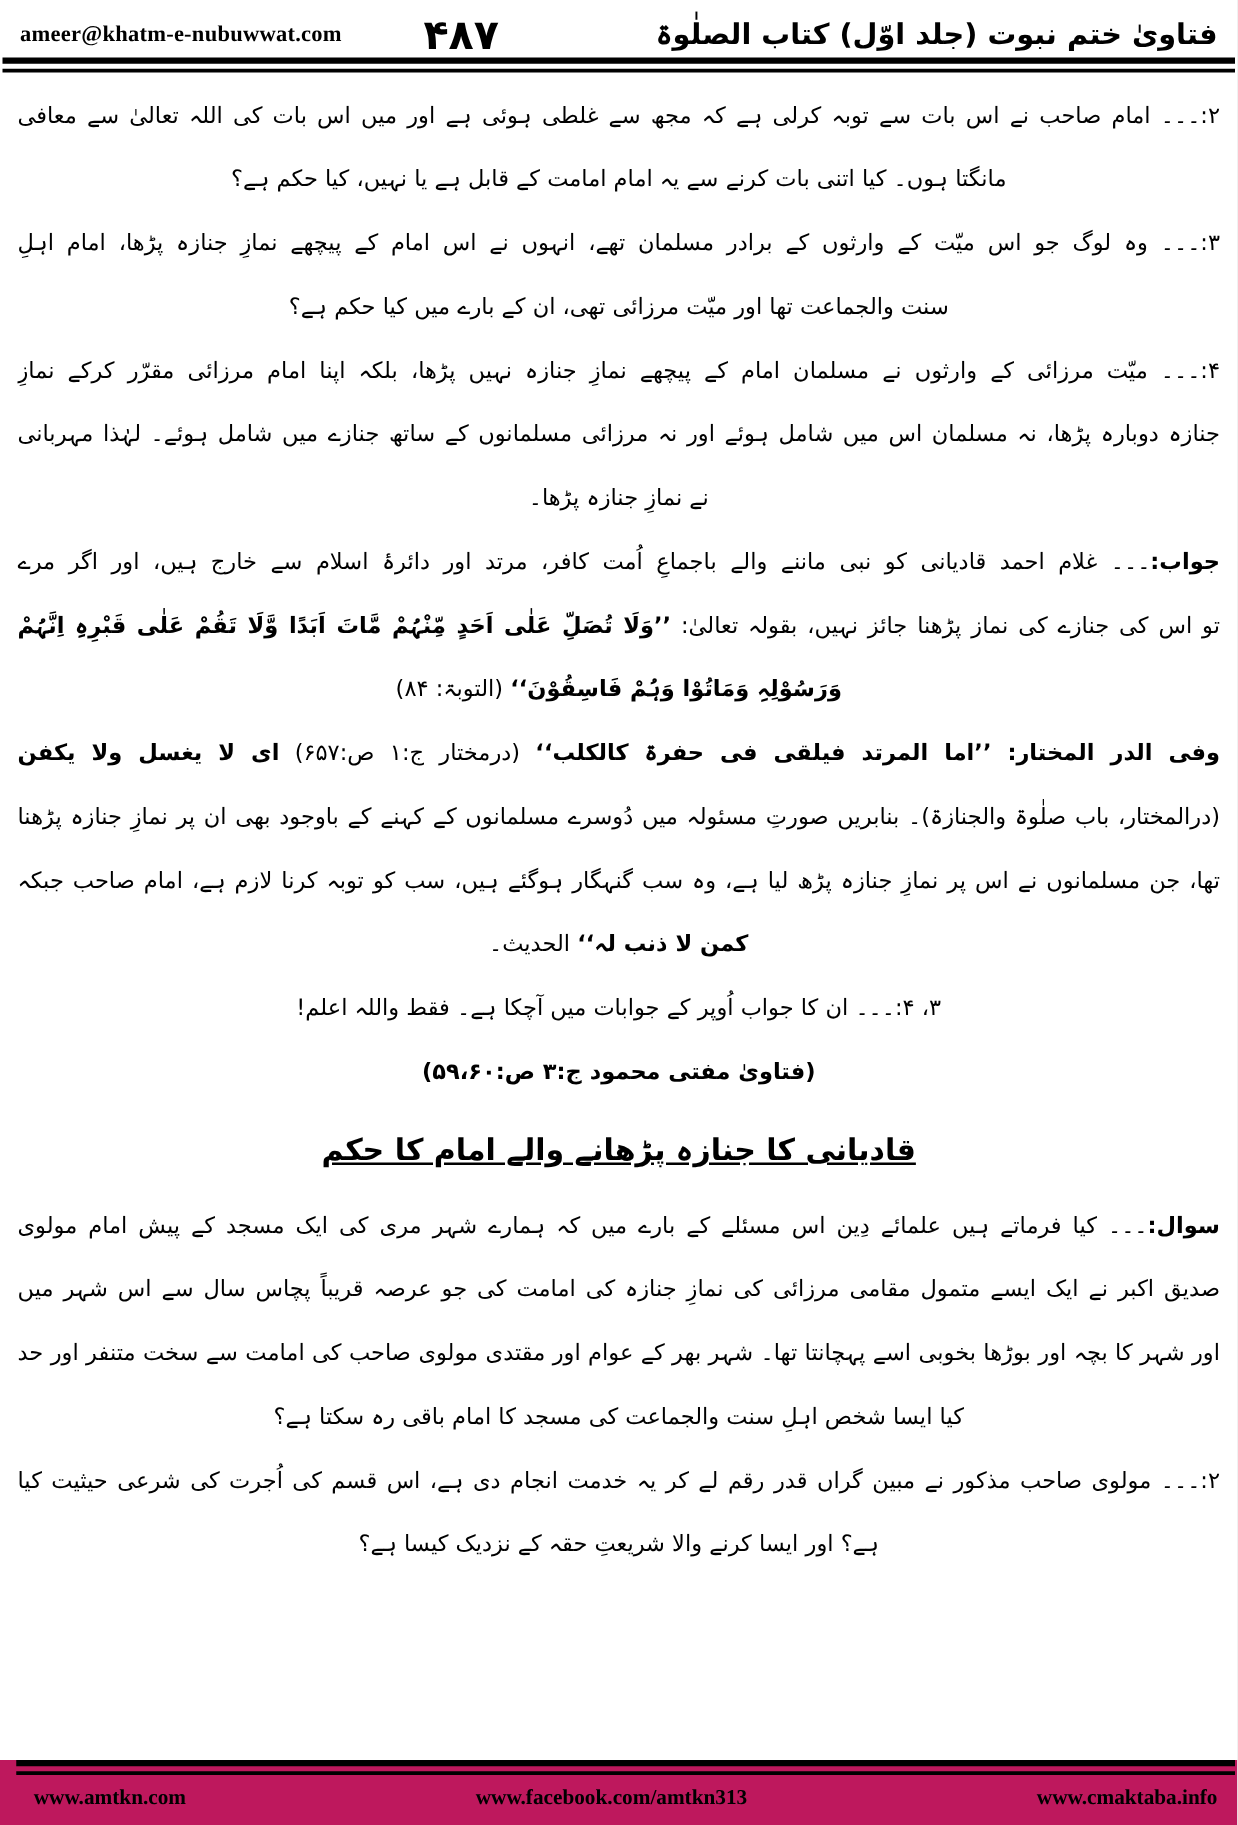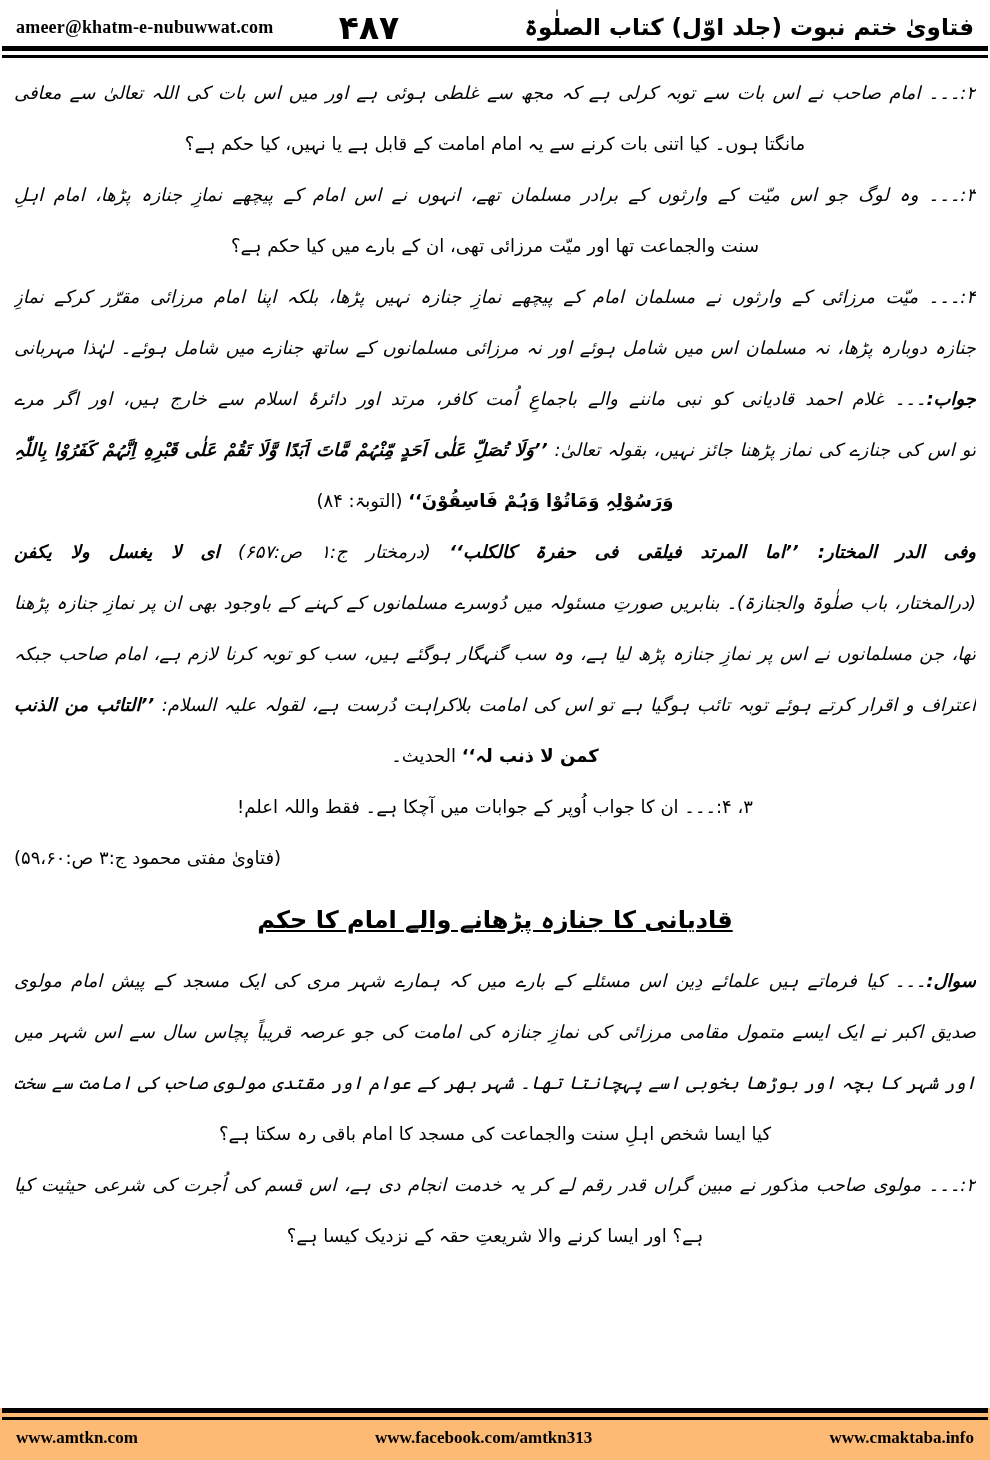--- a/index.html
+++ b/index.html
@@ -40,35 +40,36 @@
   .body-text{
     direction:rtl;
     padding:9px 14px 0 14px;
     font-size:18px;
   }
   .line{
     height:51px;line-height:51px;
     overflow:hidden;
     white-space:normal;
   }
-  .line.j{text-align:justify;text-align-last:justify;font-style:italic;}
+  .line.j{text-align:justify;text-align-last:justify;}
   .line.c{text-align:center;}
-  .line.l{text-align:left;}
+  .line.l{text-align:center;font-weight:bold;}
   .line .b{font-weight:bold;}
   .sec-heading{
     direction:rtl;
     margin:6px 0 4px 0;
     height:62px;line-height:62px;
     text-align:center;
     font-size:24px;font-weight:bold;text-decoration:underline;
   }
   
   .ftr{
     position:absolute;left:0;right:0;bottom:0;
-    background:#fdba74;
+    background:#be185d;
+    padding-left:11px;
   }
   .ftr-links{
     display:flex;justify-content:space-between;align-items:center;
     padding:8px 16px 12px 16px;
     font-family:"Liberation Serif", serif;
     font-weight:bold;font-size:17px;
   }
 </style>
 </head>
 <body>
@@ -84,27 +85,27 @@
   <div class="rule"></div>
 
   <div class="body-text">
     <div id="sec1">
         <div class="line j"><span>۲:۔۔۔ امام صاحب نے اس بات سے توبہ کرلی ہے کہ مجھ سے غلطی ہوئی ہے اور میں اس بات کی اللہ تعالیٰ سے معافی</span></div>
         <div class="line c"><span>مانگتا ہوں۔ کیا اتنی بات کرنے سے یہ امام امامت کے قابل ہے یا نہیں، کیا حکم ہے؟</span></div>
         <div class="line j"><span>۳:۔۔۔ وہ لوگ جو اس میّت کے وارثوں کے برادر مسلمان تھے، انہوں نے اس امام کے پیچھے نمازِ جنازہ پڑھا، امام اہلِ</span></div>
         <div class="line c"><span>سنت والجماعت تھا اور میّت مرزائی تھی، ان کے بارے میں کیا حکم ہے؟</span></div>
         <div class="line j"><span>۴:۔۔۔ میّت مرزائی کے وارثوں نے مسلمان امام کے پیچھے نمازِ جنازہ نہیں پڑھا، بلکہ اپنا امام مرزائی مقرّر کرکے نمازِ</span></div>
         <div class="line j"><span>جنازہ دوبارہ پڑھا، نہ مسلمان اس میں شامل ہوئے اور نہ مرزائی مسلمانوں کے ساتھ جنازے میں شامل ہوئے۔ لہٰذا مہربانی</span></div>
+        <div class="line c"><span>نے نمازِ جنازہ پڑھا۔</span></div>
         <div class="line j"><span class="b">جواب:</span><span>۔۔۔ غلام احمد قادیانی کو نبی ماننے والے باجماعِ اُمت کافر، مرتد اور دائرۂ اسلام سے خارج ہیں، اور اگر مرے</span></div>
         <div class="line j"><span>تو اس کی جنازے کی نماز پڑھنا جائز نہیں، بقولہ تعالیٰ: </span><span class="b">’’وَلَا تُصَلِّ عَلٰی اَحَدٍ مِّنْہُمْ مَّاتَ اَبَدًا وَّلَا تَقُمْ عَلٰی قَبْرِہِ اِنَّہُمْ کَفَرُوْا بِاللّٰہِ</span></div>
         <div class="line c"><span class="b">وَرَسُوْلِہِ وَمَاتُوْا وَہُمْ فَاسِقُوْنَ‘‘</span><span> (التوبۃ: ۸۴)</span></div>
         <div class="line j"><span class="b">وفی الدر المختار: ’’اما المرتد فیلقی فی حفرۃ کالکلب‘‘</span><span> (درمختار ج:۱ ص:۶۵۷) </span><span class="b">ای لا یغسل ولا یکفن</span></div>
         <div class="line j"><span>(درالمختار، باب صلٰوۃ والجنازۃ)۔ بنابریں صورتِ مسئولہ میں دُوسرے مسلمانوں کے کہنے کے باوجود بھی ان پر نمازِ جنازہ پڑھنا جائز نہ</span></div>
         <div class="line j"><span>تھا، جن مسلمانوں نے اس پر نمازِ جنازہ پڑھ لیا ہے، وہ سب گنہگار ہوگئے ہیں، سب کو توبہ کرنا لازم ہے، امام صاحب جبکہ اپنی غلطی کا</span></div>
-        <div class="line j"><span>اعتراف و اقرار کرتے ہوئے توبہ تائب ہوگیا ہے تو اس کی امامت بلاکراہت دُرست ہے، لقولہ علیہ السلام: </span><span class="b">’’التائب من الذنب</span></div>
         <div class="line c"><span class="b">کمن لا ذنب لہ‘‘</span><span> الحدیث۔</span></div>
         <div class="line c"><span>۳، ۴:۔۔۔ ان کا جواب اُوپر کے جوابات میں آچکا ہے۔ فقط واللہ اعلم!</span></div>
         <div class="line l"><span>(فتاویٰ مفتی محمود ج:۳ ص:۵۹،۶۰)</span></div>
       </div>
     <div class="sec-heading">قادیانی کا جنازہ پڑھانے والے امام کا حکم</div>
     <div id="sec2">
         <div class="line j"><span class="b">سوال:</span><span>۔۔۔ کیا فرماتے ہیں علمائے دِین اس مسئلے کے بارے میں کہ ہمارے شہر مری کی ایک مسجد کے پیش امام مولوی</span></div>
         <div class="line j"><span>صدیق اکبر نے ایک ایسے متمول مقامی مرزائی کی نمازِ جنازہ کی امامت کی جو عرصہ قریباً پچاس سال سے اس شہر میں سکونت پذیر تھا،</span></div>
         <div class="line j"><span>اور شہر کا بچہ اور بوڑھا بخوبی اسے پہچانتا تھا۔ شہر بھر کے عوام اور مقتدی مولوی صاحب کی امامت سے سخت متنفر اور حد درجہ مشتعل ہیں،</span></div>
         <div class="line c"><span>کیا ایسا شخص اہلِ سنت والجماعت کی مسجد کا امام باقی رہ سکتا ہے؟</span></div>

